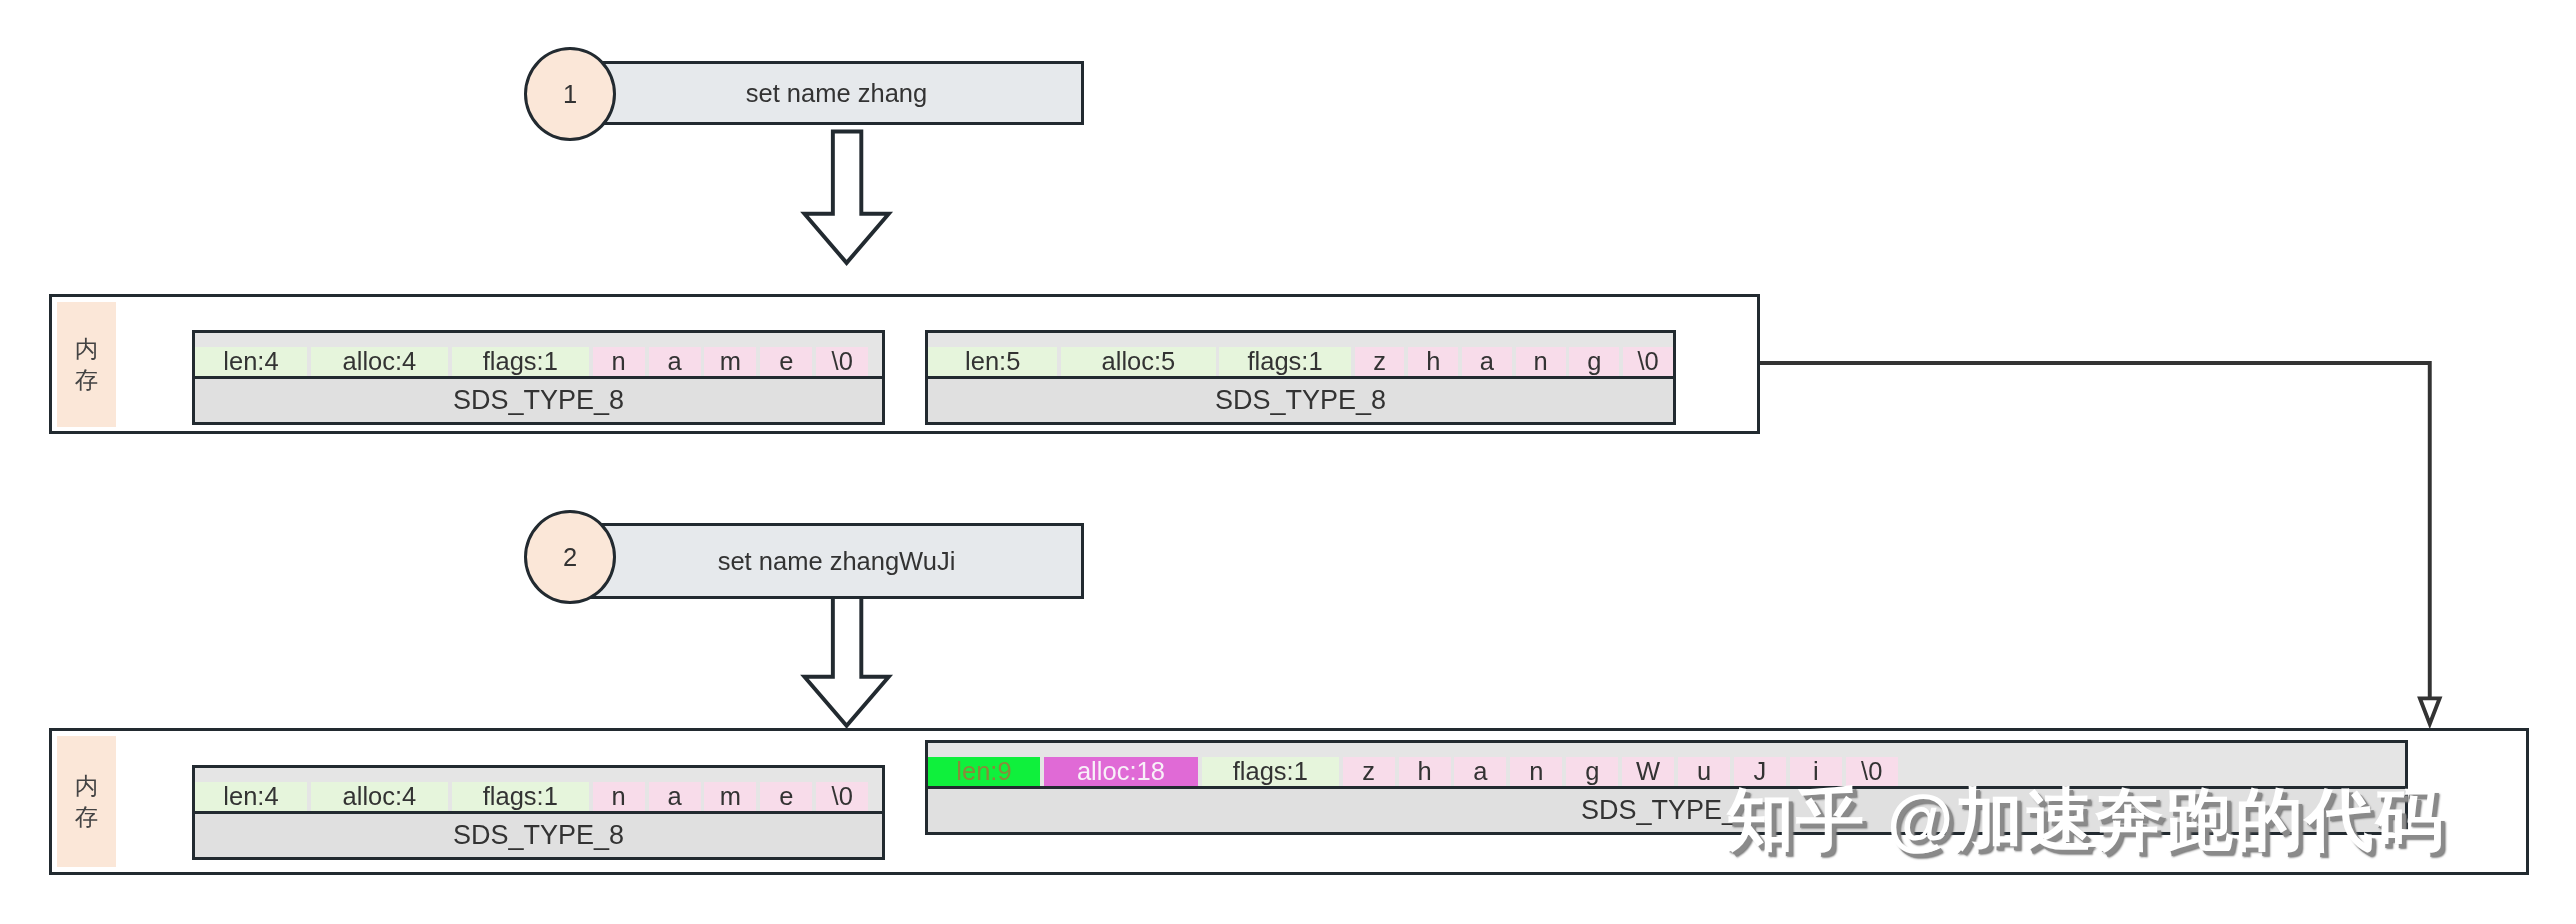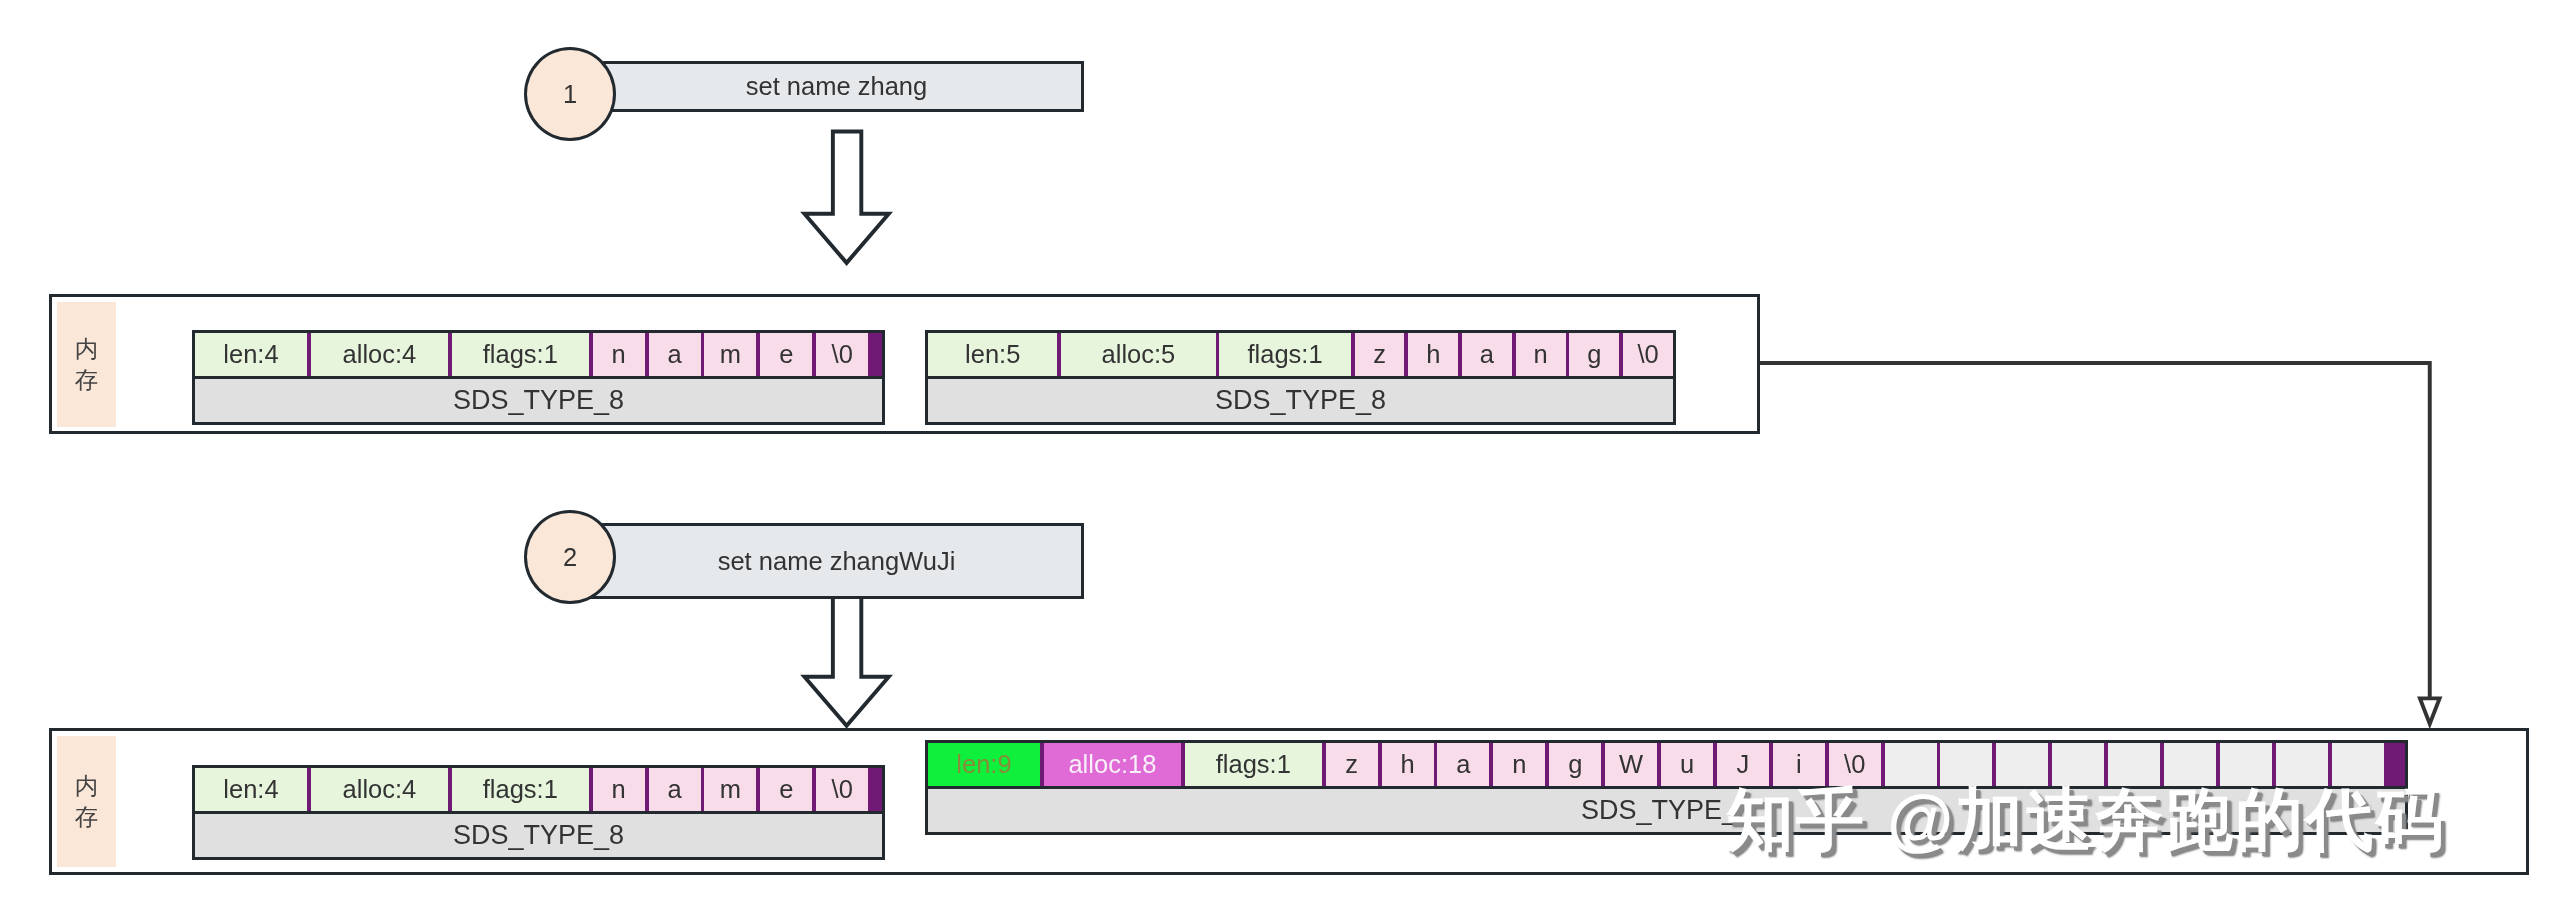--- a/index.html
+++ b/index.html
@@ -6,21 +6,21 @@
   body { width:2576px; height:924px; position:relative; overflow:hidden;
          font-family:"Liberation Sans", "DejaVu Sans", sans-serif; color:#333; }
   .abs { position:absolute; box-sizing:border-box; }
   .cmd-bar { background:#e6e9ec; border:3.9px solid #222a30; display:flex; align-items:center; justify-content:center;
              font-size:25.5px; color:#333; }
   .step-circle { border-radius:50%; background:#fbe7d8; border:3.9px solid #222a30; display:flex; align-items:center; justify-content:center;
                  font-size:25.5px; color:#333; }
   .mem-box { border:3.9px solid #222a30; background:#fff; }
   .mem-label { background:#fbe7d8; display:flex; flex-direction:column; align-items:center; justify-content:center; font-size:23.5px; color:#444; line-height:1.3; }
   .sds { display:flex; flex-direction:column; }
-  .sds-cells { display:flex; height:43px; border:3.9px solid #222a30; border-bottom:none; background:#701a75; }
+  .sds-cells { display:flex; height:43px; border:3.9px solid #222a30; border-bottom:none; background:#e5e5e5;align-items:flex-end; }
   .cell { box-sizing:border-box; display:flex; align-items:center; justify-content:center; font-size:25.5px; color:#333; margin-right:3.9px; }
   .cell:last-child { margin-right:0; }
   .cell.hdr { background:#e6f5dc; }
   .cell.chr { background:#f8dcea; width:52px; }
   .cell.free { background:#eeeeee; width:52px; }
   .cell.hl-len { background:#0ff03c; color:#8a8a3a; }
   .cell.hl-alloc { background:#e06ad6; color:#f8f0f8; }
   .sds-type { height:43px; border:3.9px solid #222a30; background:#e0e0e0; display:flex; align-items:center; justify-content:center; font-size:27px; color:#333; }
   .watermark { font-size:68px; font-weight:bold; color:#ffffff; letter-spacing:2px;
                text-shadow: 3.9px 3.9px 0 #8a8a8a, 4.9px 4.9px 2px #777; white-space:nowrap; }
@@ -32,21 +32,21 @@
 <svg width="2576" height="924" viewBox="0 0 2626 942">
 
   <polygon points="849,134 878,134 878,218 906,218 863,268 820,218 849,218" fill="#fff" stroke="#222a30" stroke-width="4"></polygon>
 
   <polygon points="849,605 878,605 878,690 906,690 863,740 820,690 849,690" fill="#fff" stroke="#222a30" stroke-width="4"></polygon>
 
   <polyline points="1792,370 2477,370 2477,712" fill="none" stroke="#333" stroke-width="4"></polyline>
   <polygon points="2467,712 2487,712 2477,738" fill="#fff" stroke="#333" stroke-width="4"></polygon>
 </svg>
 
-<div class="abs cmd-bar" style="left:589px; top:61px; width:495px; height:51px;">
+<div class="abs cmd-bar" style="left:589px; top:61px; width:495px; height:64px;">
   <span>set name zhang</span>
 </div>
 <div class="abs step-circle" style="left:524px; top:47px; width:92px; height:94px;">
   <span>1</span>
 </div>
 
 <div class="abs mem-box" style="left:49px; top:294px; width:1711px; height:140px;"></div>
 <div class="abs mem-label" style="left:57px; top:302px; width:59px; height:125px;">
   <span>内</span>
   <span>存</span>
@@ -102,21 +102,21 @@
       <div class="cell chr">a</div>
       <div class="cell chr">m</div>
       <div class="cell chr">e</div>
       <div class="cell chr">\0</div>
     </div>
     <div class="sds-type">SDS_TYPE_8</div>
   </div>
 <div class="abs sds" id="s11" style="left:925px; top:740px; width:1483px;">
     <div class="sds-cells">
       <div class="cell hl-len" style="width: 112px;">len:9</div>
-      <div class="cell hl-alloc" style="width: 137px;">alloc:18</div>
+      <div class="cell hl-alloc" style="width: 154px;">alloc:18</div>
       <div class="cell hdr" style="width: 137px;">flags:1</div>
       <div class="cell chr">z</div>
       <div class="cell chr">h</div>
       <div class="cell chr">a</div>
       <div class="cell chr">n</div>
       <div class="cell chr">g</div>
       <div class="cell chr">W</div>
       <div class="cell chr">u</div>
       <div class="cell chr">J</div>
       <div class="cell chr">i</div>

